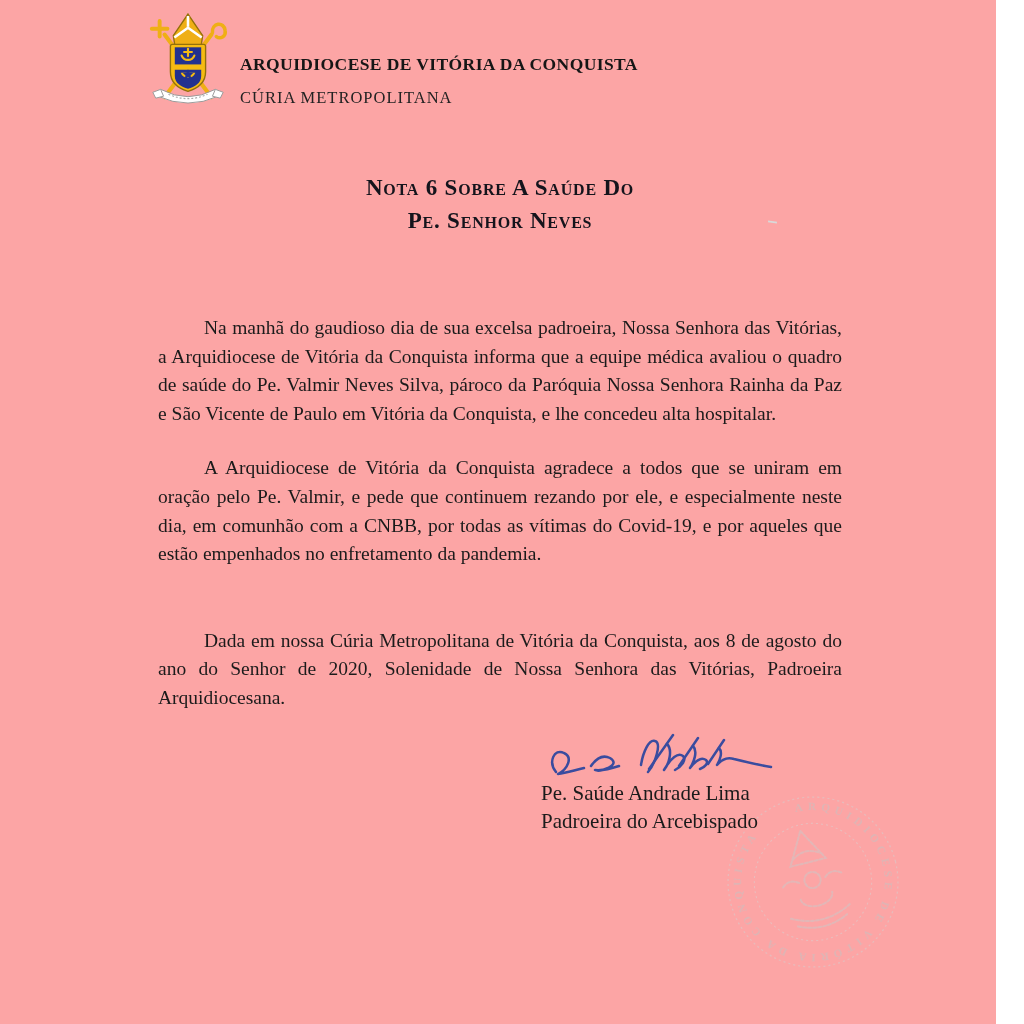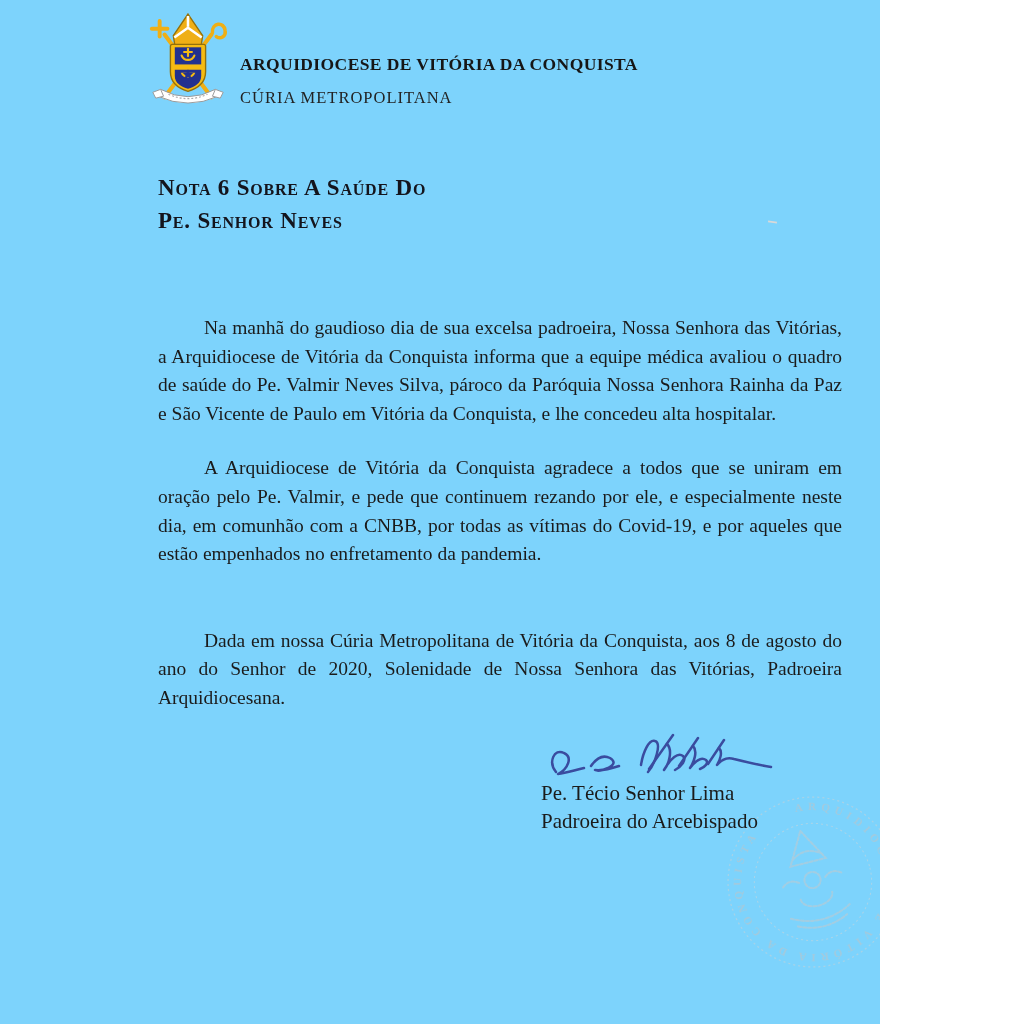--- a/index.html
+++ b/index.html
@@ -1,28 +1,28 @@
 <!DOCTYPE html>
 <html><head>
 <meta charset="utf-8">
 <style>
   html,body{margin:0;padding:0;background:#ffffff;}
   .page{
-    position:relative;width:880px;height:1024px;background:#7dd3fc;overflow:hidden;
+    position:relative;width:996px;height:1024px;background:#fca5a5;overflow:hidden;
     font-family:"Liberation Serif","DejaVu Serif",serif;color:#1c1c1c;
   }
   
   .letterhead{position:absolute;top:12px;left:144px;display:flex;}
   .emblem{width:88px;height:98px;flex:0 0 auto;}
   .header-text{padding-top:42px;margin-left:8px;}
   .org-name{font-size:17.5px;font-weight:bold;letter-spacing:.4px;color:#161616;white-space:nowrap;}
   .org-unit{font-size:16.5px;letter-spacing:1px;margin-top:13px;color:#222;white-space:nowrap;}
   
   .title{
-    position:absolute;top:171px;left:158px;width:684px;
+    position:absolute;top:171px;left:158px;width:684px;text-align:center;
     font-weight:bold;font-variant:small-caps;font-size:23px;line-height:33px;
     letter-spacing:.8px;color:#14141c;
   }
   
   .letter-body{
     position:absolute;top:314px;left:158px;width:684px;
     font-size:19.5px;line-height:28.6px;text-align:justify;color:#1b1b1b;
   }
   .letter-body p{margin:0;text-indent:46px;}
   .letter-body p.p1{margin-bottom:26px;}
@@ -107,21 +107,21 @@
       <path d="M103 41 L 127 7"></path>
       <path d="M121 16 c 6 6 2 20 -3 26 c 7 -12 14 -18 19 -14 c 4 4 -2 11 -8 14"></path>
       <path d="M133 38 L 152 10"></path>
       <path d="M147 18 c 5 5 1 16 -3 22 c 6 -8 12 -11 16 -8 c 3 3 -1 7 -6 9"></path>
       <path d="M162 36 L 178 12"></path>
       <path d="M173 20 c 4 4 1 12 -2 17 c 5 -6 11 -8 17 -6 c 12 3 25 6 37 8"></path>
     </g>
   </svg>
 
   <div class="signature-block">
-    <div>Pe. Técio Senhor Lima</div>
+    <div>Pe. Saúde Andrade Lima</div>
     <div>Padroeira do Arcebispado</div>
   </div>
 
   <svg class="stamp" viewBox="0 0 176 176" aria-hidden="true">
     <defs>
       <path id="seal-arc" d="M88 17 A71 71 0 1 1 87.9 17"></path>
     </defs>
     <circle cx="88" cy="88" r="84" fill="none" stroke="#d2d2d2" stroke-width="1.2" stroke-dasharray="2 3"></circle>
     <circle cx="88" cy="88" r="58" fill="none" stroke="#d6d6d6" stroke-width="1" stroke-dasharray="2 3"></circle>
     <text>

